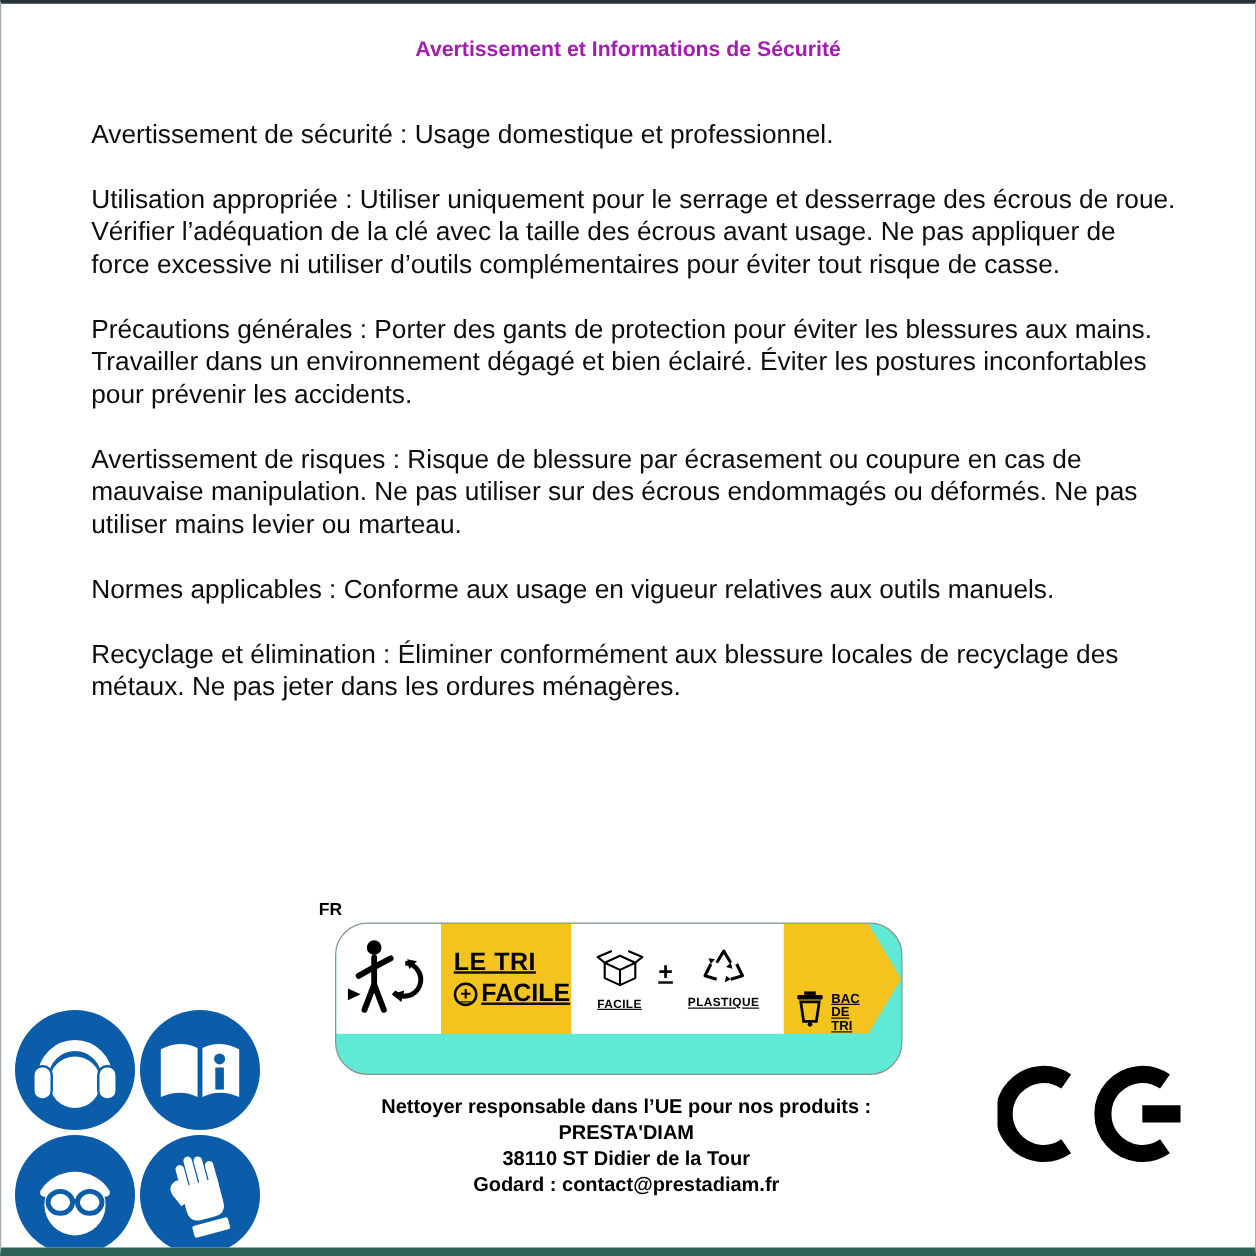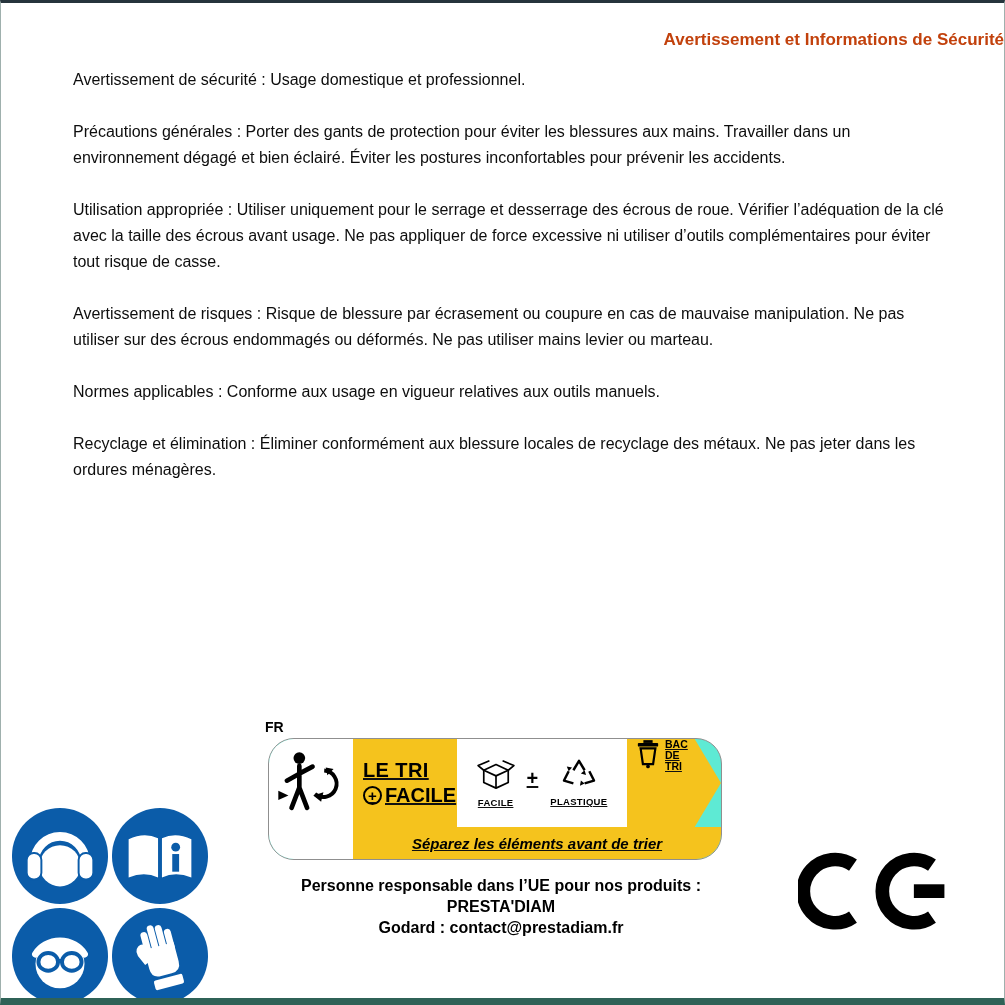--- a/index.html
+++ b/index.html
@@ -8,36 +8,36 @@
     font-family:"Liberation Sans", sans-serif;
     background:#ffffff; color:#111;
   }
   .page {
     position:relative; width:1005px; height:1005px; box-sizing:border-box;
     background:#fff; overflow:hidden;
     border-top:3px solid #26343c; border-bottom:7px solid #2f6257;
     border-left:1px solid #9fb0ad; border-right:1px solid #9fb0ad;
   }
   .title {
-    margin:0; padding-top:27px; text-align:right;
-    font-size:17px; font-weight:bold; color:#c2410c;
-  }
-  .content { position:absolute; left:72px; top:64px; width:872px; font-size:16px; line-height:26px; color:#0d0d0d; }
+    margin:0; padding-top:27px; text-align:center;
+    font-size:17px; font-weight:bold; color:#a21caf;
+  }
+  .content { position:absolute; left:72px; top:92px; width:872px; font-size:21px; line-height:26px; color:#0d0d0d; }
   .content p { margin:0 0 26px 0; }
 
   
   .pictos {
     position:absolute; left:10px; top:804px;
     display:grid; grid-template-columns:99px 99px; grid-template-rows:99px 99px; gap:1px;
   }
   .picto { width:98px; height:98px; }
   .picto svg { width:98px; height:98px; display:block; }
 
   
-  .fr-label { position:absolute; left:264px; top:716px; font-size:14px; font-weight:bold; color:#000; }
+  .fr-label { position:absolute; left:254px; top:716px; font-size:14px; font-weight:bold; color:#000; }
   .tri-pill {
     position:absolute; left:267px; top:735px; width:452px; height:120px;
     border:1px solid #8f8f8f; border-radius:26px; overflow:hidden;
     background:#5eead4; display:flex; flex-direction:column;text-decoration:underline;
   }
   .tri-row { display:flex; height:88px; }
   .triman-cell { width:84px; display:flex; align-items:center; justify-content:center; background:#fff; }
   .tri-yellow { width:104px; background:#f5c31d; display:flex; flex-direction:column; justify-content:center; padding-left:10px; box-sizing:border-box; }
   .tri-line1 { font-weight:800; font-size:20px; color:#000; letter-spacing:.4px; }
   .tri-line2 { font-weight:800; font-size:20px; color:#000; display:flex; align-items:center; gap:3px; margin-top:2px; }
@@ -46,21 +46,21 @@
     font-size:15px; font-weight:800; line-height:1;
     display:inline-flex; align-items:center; justify-content:center; box-sizing:border-box;
   }
   .tri-mats { flex:1; background:#fff; display:flex; align-items:center; justify-content:center; gap:12px; }
   .mat { display:flex; flex-direction:column; align-items:center; gap:3px; }
   .mat-label { font-size:9.5px; font-weight:700; letter-spacing:.3px; color:#000; }
   .mat-plus { font-size:20px; font-weight:800; color:#000; margin-top:-10px; }
   .bac-arrow {
     width:94px; background:#f5c31d;
     clip-path:polygon(0 0, 72% 0, 100% 50%, 72% 100%, 0 100%);
-    display:flex; align-items:flex-start; gap:5px; padding-left:9px; box-sizing:border-box;
+    display:flex; align-items:flex-end; gap:5px; padding-left:9px; box-sizing:border-box;
   }
   .bac-text { font-size:10.5px; font-weight:800; line-height:11px; color:#000; }
   .tri-strip { display:flex; height:32px; }
   .strip-spacer { width:84px; background:#fff; }
   .strip-text {
     flex:1; background:#f5c31d; font-style:italic; font-weight:700; font-size:15px; color:#000;
     display:flex; align-items:center; justify-content:center;
   }
 
   
@@ -72,22 +72,22 @@
 </style>
 </head>
 <body>
 
 <div class="page">
 
   <h1 class="title">Avertissement et Informations de Sécurité</h1>
 
   <div class="content">
     <p>Avertissement de sécurité : Usage domestique et professionnel.</p>
+    <p>Utilisation appropriée : Utiliser uniquement pour le serrage et desserrage des écrous de roue. Vérifier l’adéquation de la clé avec la taille des écrous avant usage. Ne pas appliquer de force excessive ni utiliser d’outils complémentaires pour éviter tout risque de casse.</p>
     <p>Précautions générales : Porter des gants de protection pour éviter les blessures aux mains. Travailler dans un environnement dégagé et bien éclairé. Éviter les postures inconfortables pour prévenir les accidents.</p>
-    <p>Utilisation appropriée : Utiliser uniquement pour le serrage et desserrage des écrous de roue. Vérifier l’adéquation de la clé avec la taille des écrous avant usage. Ne pas appliquer de force excessive ni utiliser d’outils complémentaires pour éviter tout risque de casse.</p>
     <p>Avertissement de risques : Risque de blessure par écrasement ou coupure en cas de mauvaise manipulation. Ne pas utiliser sur des écrous endommagés ou déformés. Ne pas utiliser mains levier ou marteau.</p>
     <p>Normes applicables : Conforme aux usage en vigueur relatives aux outils manuels.</p>
     <p>Recyclage et élimination : Éliminer conformément aux blessure locales de recyclage des métaux. Ne pas jeter dans les ordures ménagères.</p>
   </div>
 
   <div class="pictos">
     <div class="picto">
       <svg viewBox="0 0 100 100" aria-hidden="true">
         <circle cx="50" cy="50" r="49" fill="#0b5ca9"></circle>
         <path d="M24 56 A26 26 0 0 1 76 56" fill="none" stroke="#fff" stroke-width="9" stroke-linecap="round"></path>
@@ -189,29 +189,26 @@
             <circle cx="13" cy="29.5" r="2" fill="#000"></circle>
           </svg>
         </span>
         <div class="bac-text">
           <div>BAC</div>
           <div>DE</div>
           <div>TRI</div>
         </div>
       </div>
     </div>
-    <div class="tri-strip">
-      <div class="strip-spacer"></div>
-      <div class="strip-text">Séparez les éléments avant de trier</div>
-    </div>
   </div>
 
   <div class="address">
-    <div>Personne responsable dans l’UE pour nos produits :</div>
+    <div>Nettoyer responsable dans l’UE pour nos produits :</div>
     <div>PRESTA'DIAM</div>
+    <div>38110 ST Didier de la Tour</div>
     <div>Godard : contact@prestadiam.fr</div>
   </div>
 
   <div class="ce">
     <svg viewBox="0 0 150 80" aria-hidden="true">
       <path d="M52.2 15.4 A30 30 0 1 0 52.2 64.6" fill="none" stroke="#000" stroke-width="13"></path>
       <path d="M127.2 15.4 A30 30 0 1 0 127.2 64.6" fill="none" stroke="#000" stroke-width="13"></path>
       <path d="M110 40 H 139" fill="none" stroke="#000" stroke-width="13"></path>
     </svg>
   </div>

